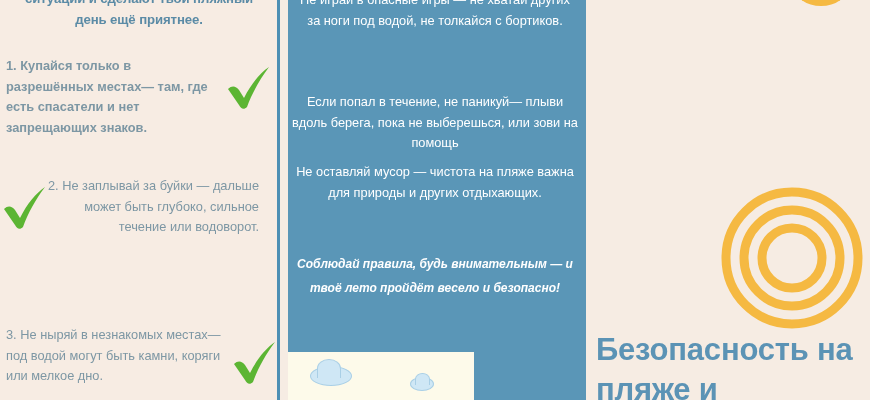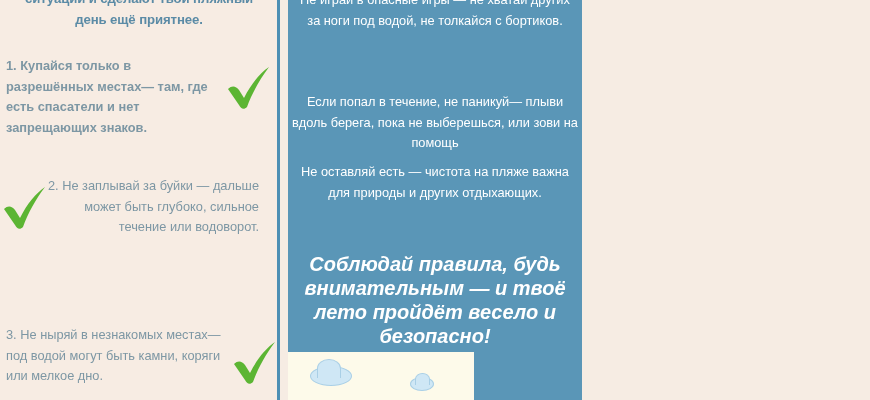--- a/index.html
+++ b/index.html
@@ -110,21 +110,21 @@
   .mid-p1 { top: -10px; }
   .mid-p2 { top: 92px; }
   .mid-p3 { top: 162px; }
   .mid-cta {
     position: absolute;
     left: 6px;
     top: 252px;
     width: 282px;
     text-align: center;
     color: #ffffff;
-    font-size: 20px;
+    font-size: 12px;
     font-weight: bold;
     font-style: italic;
     line-height: 24px;
   }
 
   
   .beach-card {
     position: absolute;
     left: 288px;
     top: 352px;
@@ -257,24 +257,39 @@
     </div>
   </div>
 
   <div class="divider-left"></div>
 
   <div class="mid-panel">
     <div class="mid-text mid-p1">Не играй в опасные игры — не хватай других за ноги под водой, не толкайся с бортиков.</div>
 
     <div class="mid-text mid-p2">Если попал в течение, не паникуй— плыви вдоль берега, пока не выберешься, или зови на помощь</div>
 
-    <div class="mid-text mid-p3">Не оставляй есть — чистота на пляже важна для природы и других отдыхающих.</div>
+    <div class="mid-text mid-p3">Не оставляй мусор — чистота на пляже важна для природы и других отдыхающих.</div>
 
     <div class="mid-cta">Соблюдай правила, будь внимательным — и твоё лето пройдёт весело и безопасно!</div>
   </div>
 
   <div class="beach-card">
     <div class="cloud cloud-big"></div>
     <div class="cloud cloud-small"></div>
   </div>
 
+  <div class="right-col">
+    <div class="divider-right"></div>
+
+    <div class="sun-top"></div>
+
+    <div class="sun-rings">
+      <svg viewBox="0 0 144 144" xmlns="http://www.w3.org/2000/svg">
+        <circle cx="72" cy="72" r="66" fill="none" stroke="#f5b942" stroke-width="9"></circle>
+        <circle cx="72" cy="72" r="48" fill="none" stroke="#f5b942" stroke-width="9"></circle>
+        <circle cx="72" cy="72" r="30" fill="none" stroke="#f5b942" stroke-width="9"></circle>
+      </svg>
+    </div>
+
+    <div class="headline">Безопасность на пляже и</div>
+  </div>
 
 </div>
 
 </body></html>

